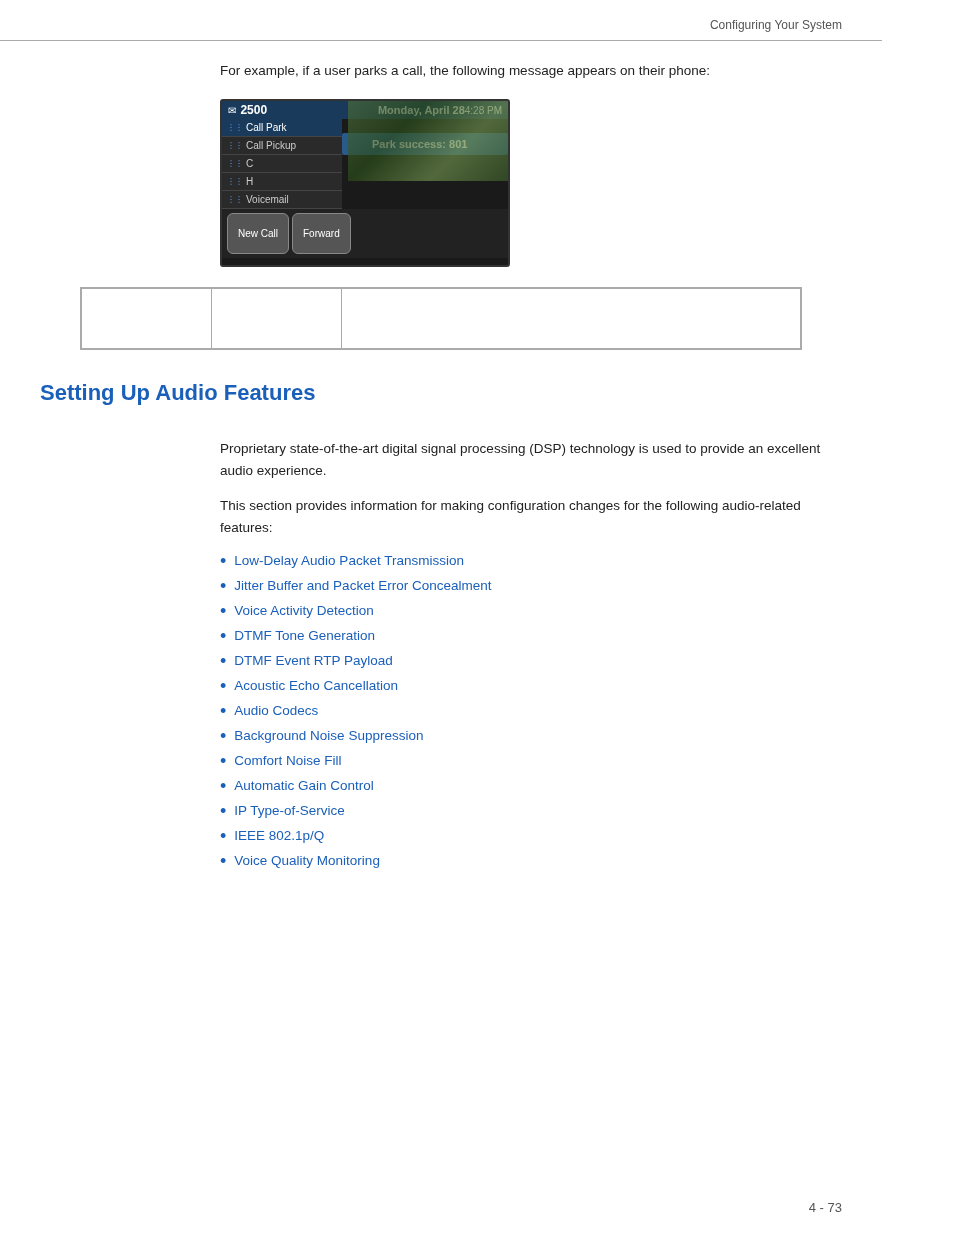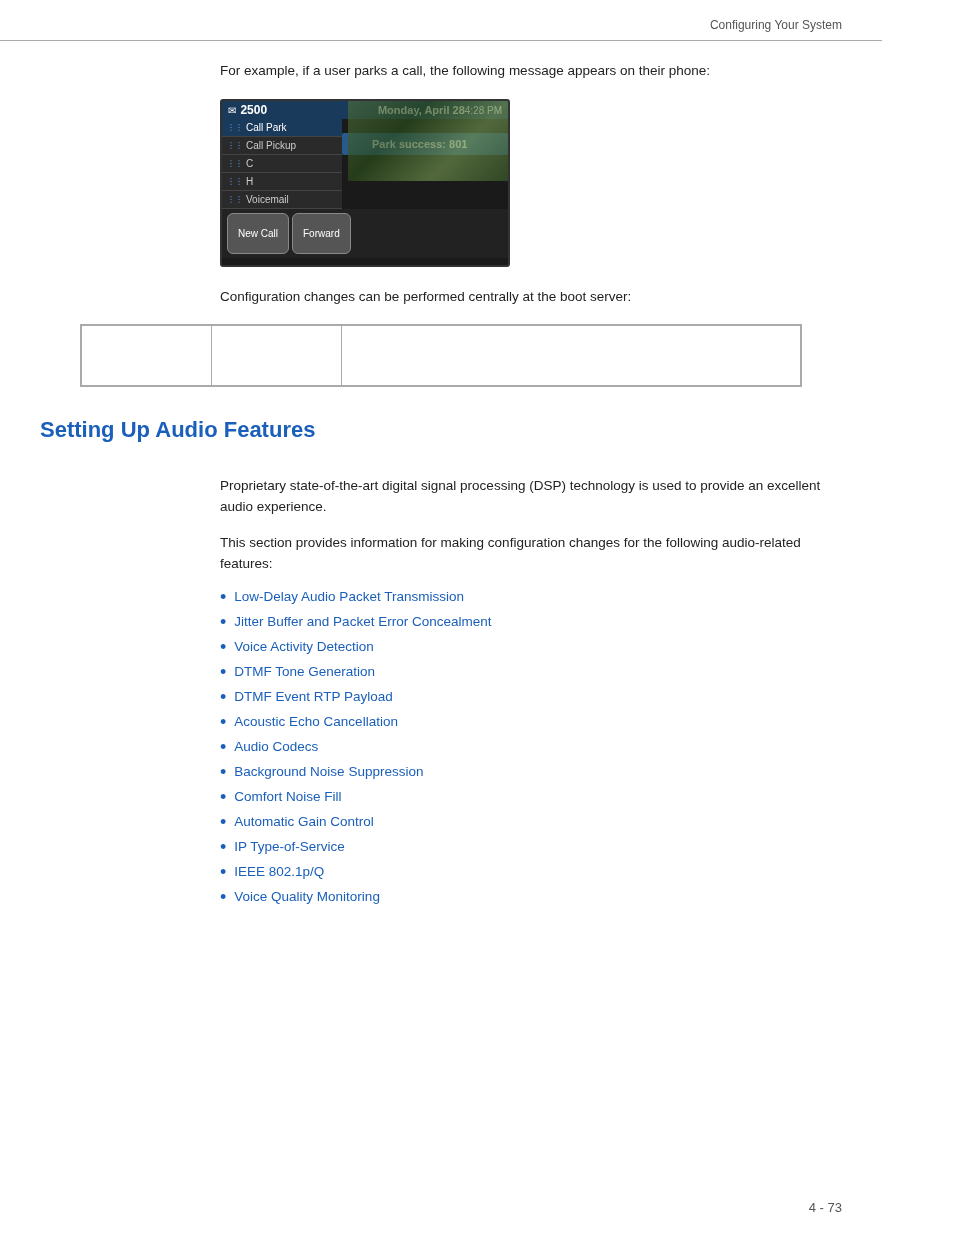--- a/index.html
+++ b/index.html
@@ -295,21 +295,20 @@
 
           <div class="phone-bottom-buttons">
             <div class="phone-btn">New Call</div>
             <div class="phone-btn">Forward</div>
           </div>
         </div>
       </div>
     </div>
 
     
-    <p class="config-paragraph">Configuration changes can be performed centrally at the boot server:</p>
 
     
     <div class="config-table">
       <table>
         <tbody>
             <tr>
           <td>&nbsp;</td>
           <td>&nbsp;</td>
           <td>&nbsp;</td>
         </tr>

